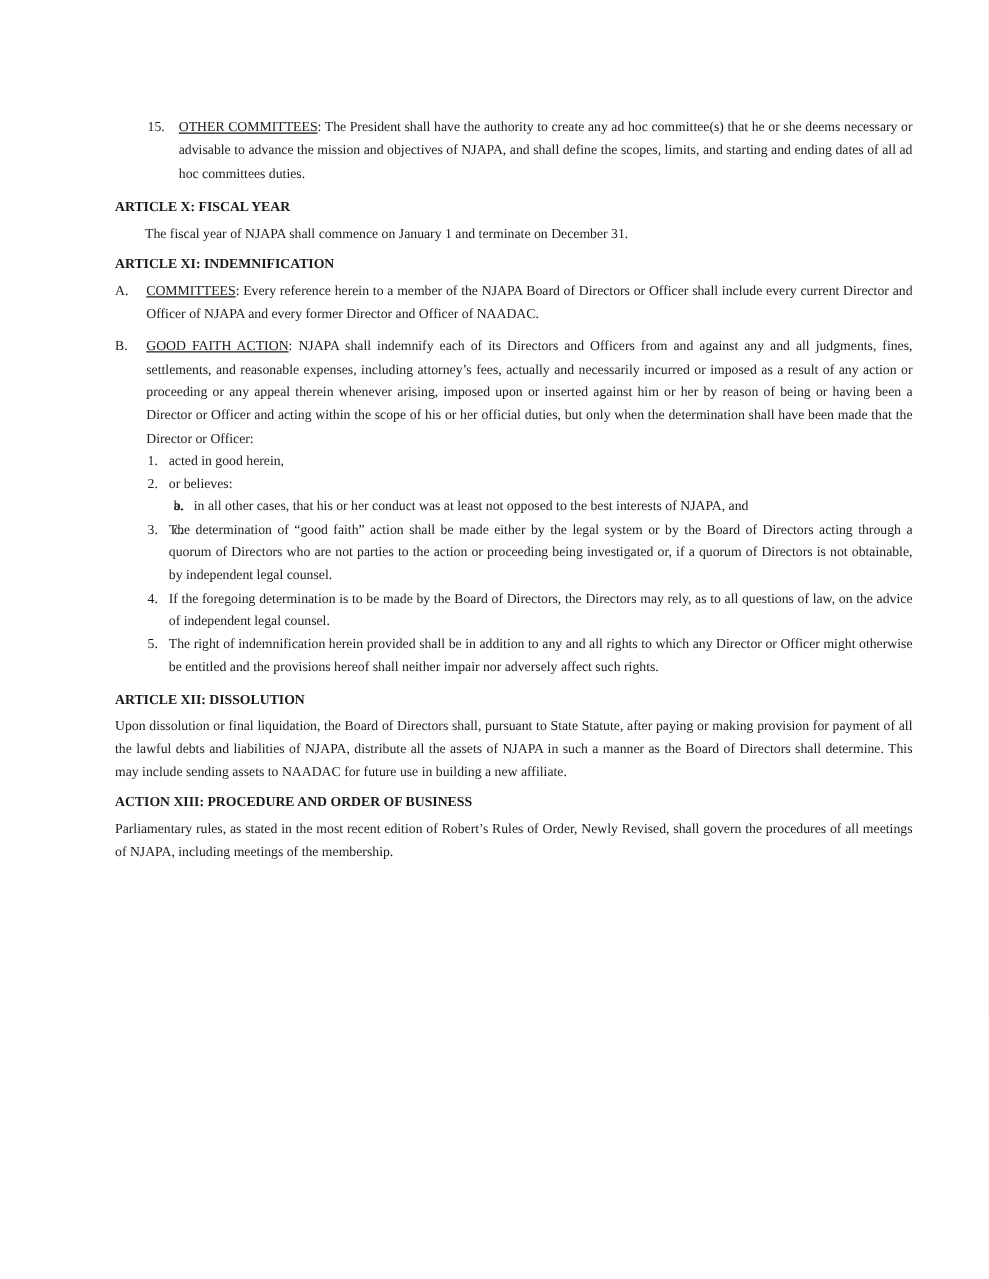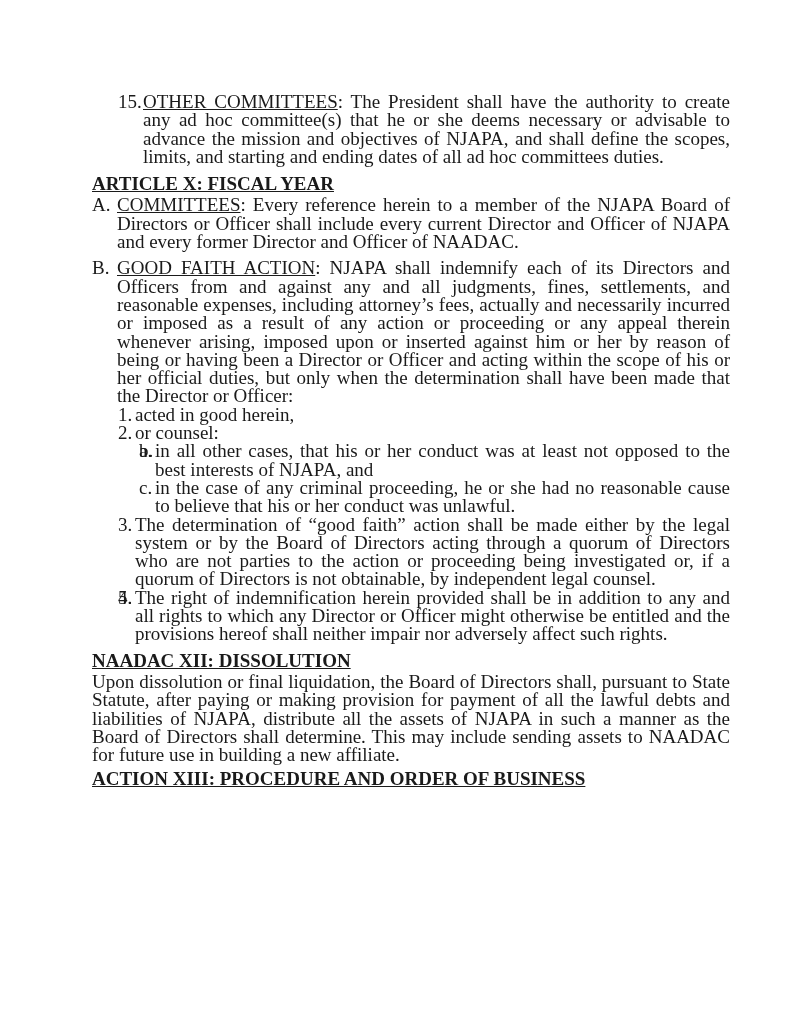--- a/index.html
+++ b/index.html
@@ -5,21 +5,21 @@
   html, body { margin: 0; padding: 0; background: #e8e8e8; }
   .page {
     position: relative;
     width: 791px;
     height: 1023px;
     margin: 0 auto;
     background: #ffffff;
     box-sizing: border-box;
     padding: 93px 61px 40px 92px;
     font-family: "Liberation Serif", "DejaVu Serif", serif;
-    font-size: 19px;
+    font-size: 11px;
     line-height: 18.3px;
     color: #1a1a1a;
   }
   .page * { box-sizing: border-box; }
   .block { margin: 0; text-align: justify; }
   .hang { position: relative; }
   .marker { position: absolute; top: 0; left: 0; }
 
   .item15 { padding-left: 51px; margin-bottom: 9px; }
   .item15 > .marker { left: 26px; }
@@ -30,88 +30,92 @@
 
   .num-item { padding-left: 43px; }
   .num-item > .marker { left: 26px; }
   .num-item.last { margin-bottom: 8px; }
 
   .let-item { padding-left: 63px; }
   .let-item > .marker { left: 47px; }
 
   .heading {
     font-weight: bold;
-    text-decoration: underline;
     margin: 6px 0 3px 0;
     text-align: left;
   }
   .first-line-indent { text-indent: 24px; margin-bottom: 0; }
   .u { text-decoration: underline; }
   .it { }
   .body-para { margin-bottom: 0; }
 </style>
 </head>
 <body>
 
 <div class="page">
 
   <div class="block hang item15">
     <span class="marker">15.</span>
     <span class="u">OTHER COMMITTEES</span><span>: </span><span>The President shall have the authority to create any </span><span class="it">ad hoc</span><span> committee(s) that he or she deems necessary or advisable to advance the mission and objectives of NJAPA, and shall define the scopes, limits, and starting and ending dates of all </span><span class="it">ad hoc</span><span> committees duties.</span>
   </div>
 
   <div class="heading">ARTICLE X: FISCAL YEAR</div>
+  <div class="block first-line-indent">The fiscal year of NJAPA shall commence on January 1 and terminate on December 31.</div>
 
+  <div class="heading">ARTICLE XI: INDEMNIFICATION</div>
 
   <div class="block hang alpha-item">
     <span class="marker">A.</span>
     <span class="u">COMMITTEES</span><span>: </span><span>Every reference herein to a member of the NJAPA Board of Directors or Officer shall include every current Director and Officer of NJAPA and every former Director and Officer of NAADAC.</span>
   </div>
 
   <div class="block hang alpha-item no-gap">
     <span class="marker">B.</span>
     <span class="u">GOOD FAITH ACTION</span><span>: </span><span>NJAPA shall indemnify each of its Directors and Officers from and against any and all judgments, fines, settlements, and reasonable expenses, including attorney’s fees, actually and necessarily incurred or imposed as a result of any action or proceeding or any appeal therein whenever arising, imposed upon or inserted against him or her by reason of being or having been a Director or Officer and acting within the scope of his or her official duties, but only when the determination shall have been made that the Director or Officer:</span>
   </div>
 
   <div class="block hang num-item">
     <span class="marker">1.</span>
     <span>acted in good herein,</span>
   </div>
 
   <div class="block hang num-item">
     <span class="marker">2.</span>
-    <span>or counsel:</span>
+    <span>or believes:</span>
   </div>
 
   <div class="block hang let-item">
     <span class="marker">a.</span>
   </div>
 
   <div class="block hang let-item">
     <span class="marker">b.</span>
     <span>in all other cases, that his or her conduct was at least not opposed to the best interests of NJAPA, and</span>
   </div>
 
   <div class="block hang let-item">
     <span class="marker">c.</span>
-    <span>in the case of any criminal proceeding, he or she had no reasonable cause to believe that his or her conduct was unlawful.</span>
   </div>
 
   <div class="block hang num-item">
     <span class="marker">3.</span>
     <span>The determination of “good faith” action shall be made either by the legal system or by the Board of Directors acting through a quorum of Directors who are not parties to the action or proceeding being investigated or, if a quorum of Directors is not obtainable, by independent legal counsel.</span>
   </div>
 
   <div class="block hang num-item">
     <span class="marker">4.</span>
+    <span>If the foregoing determination is to be made by the Board of Directors, the Directors may rely, as to all questions of law, on the advice of independent legal counsel.</span>
   </div>
 
   <div class="block hang num-item last">
     <span class="marker">5.</span>
     <span>The right of indemnification herein provided shall be in addition to any and all rights to which any Director or Officer might otherwise be entitled and the provisions hereof shall neither impair nor adversely affect such rights.</span>
   </div>
 
-  <div class="heading">NAADAC XII: DISSOLUTION</div>
+  <div class="heading">ARTICLE XII: DISSOLUTION</div>
   <div class="block body-para">Upon dissolution or final liquidation, the Board of Directors shall, pursuant to State Statute, after paying or making provision for payment of all the lawful debts and liabilities of NJAPA, distribute all the assets of NJAPA in such a manner as the Board of Directors shall determine.  This may include sending assets to NAADAC for future use in building a new affiliate.</div>
 
   <div class="heading">ACTION XIII: PROCEDURE AND ORDER OF BUSINESS</div>
+  <div class="block body-para">
+    <span>Parliamentary rules, as stated in the most recent edition of </span><span class="it">Robert’s Rules of Order, Newly Revised</span><span>, shall govern the procedures of all meetings of NJAPA, including meetings of the membership.</span>
+  </div>
 
 </div>
 
 </body></html>

